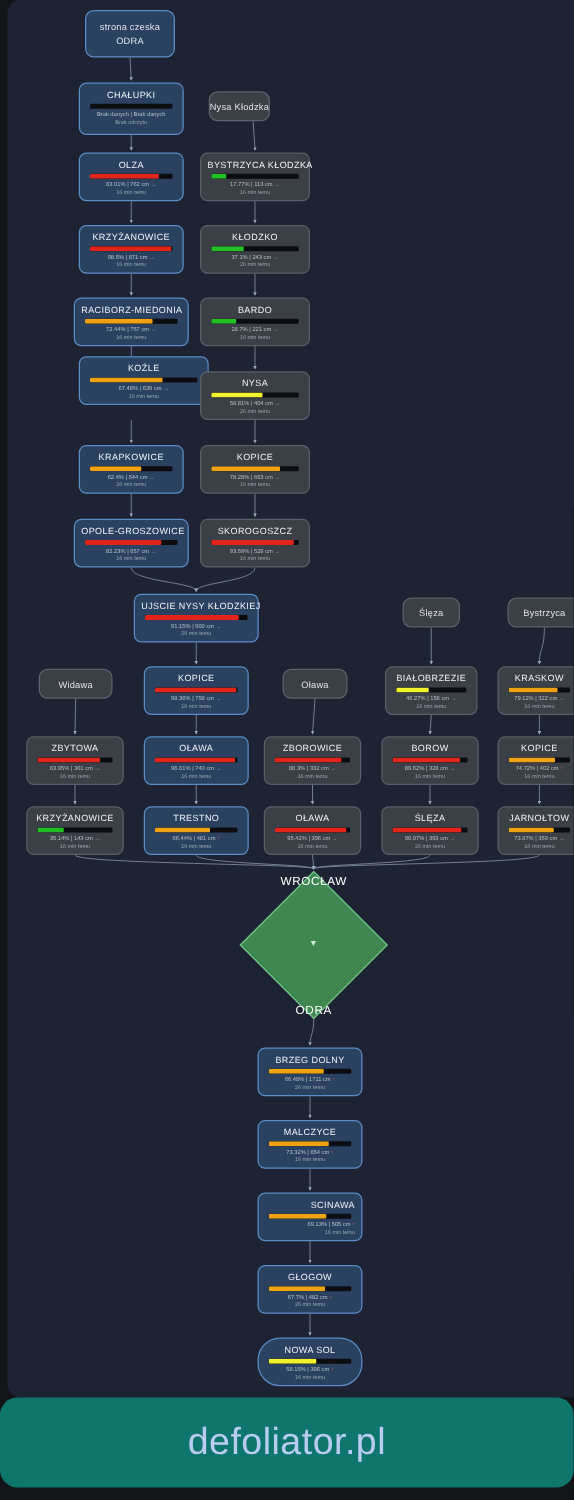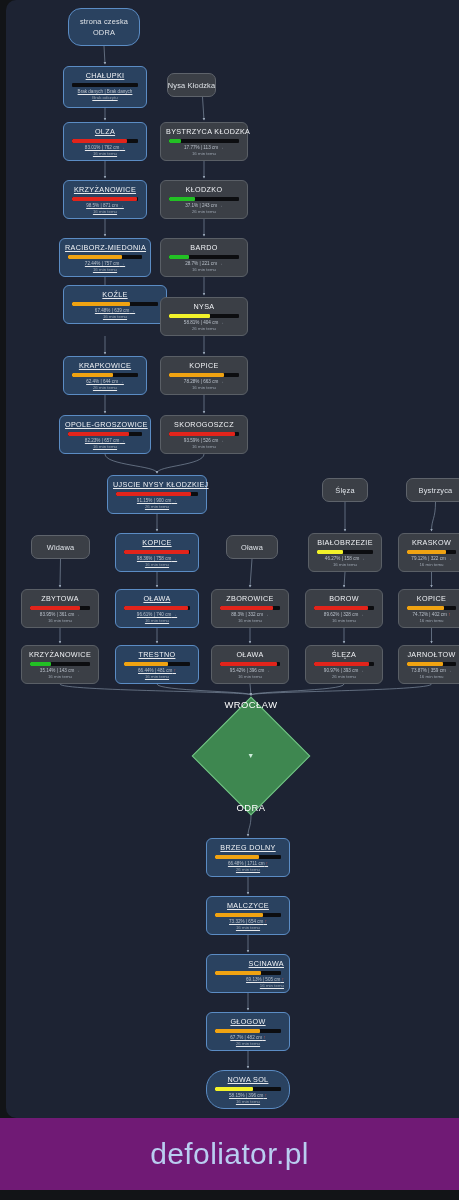--- a/index.html
+++ b/index.html
@@ -40,21 +40,20 @@
     border-radius: 6px;
     padding: 4px 5px 4px 5px;
     text-align: center;
     border: 1px solid #5a5f66;
     background: #3b3f46;
     color: #e8eaed;
   }
   .node.blue {
     background: #2a4260;
     border-color: #5b8cc4;
-    text-decoration: underline;
   }
   .node-title {
     font-size: 7.2px;
     letter-spacing: .35px;
     line-height: 9px;
     white-space: nowrap;
     color: #f0f2f5;
   }
   .bar-track {
     position: relative;
@@ -98,21 +97,20 @@
     letter-spacing: .2px;
     white-space: nowrap;
   }
   .source.blue {
     background: #2a4260;
     border-color: #5b8cc4;
   }
   .source.tall {
     flex-direction: column;
     line-height: 11px;
-    border-radius: 13px;
   }
 
   
   .diamond-wrap {
     position: absolute;
     width: 118px;
     height: 118px;
   }
   .diamond-shape {
     position: absolute;
@@ -142,24 +140,25 @@
     line-height: 10px;
   }
 
   
   #footer {
     position: absolute;
     left: 0;
     top: 1118px;
     width: 459px;
     height: 72px;
-    background: #701a75;
+    background: #0f766e;
     display: flex;
     align-items: center;
     justify-content: center;
+    border-radius: 14px;
   }
   #footer-brand {
     color: #b9cdf0;
     font-size: 30px;
     letter-spacing: .4px;
   }
 </style>
 </head>
 <body>
 

